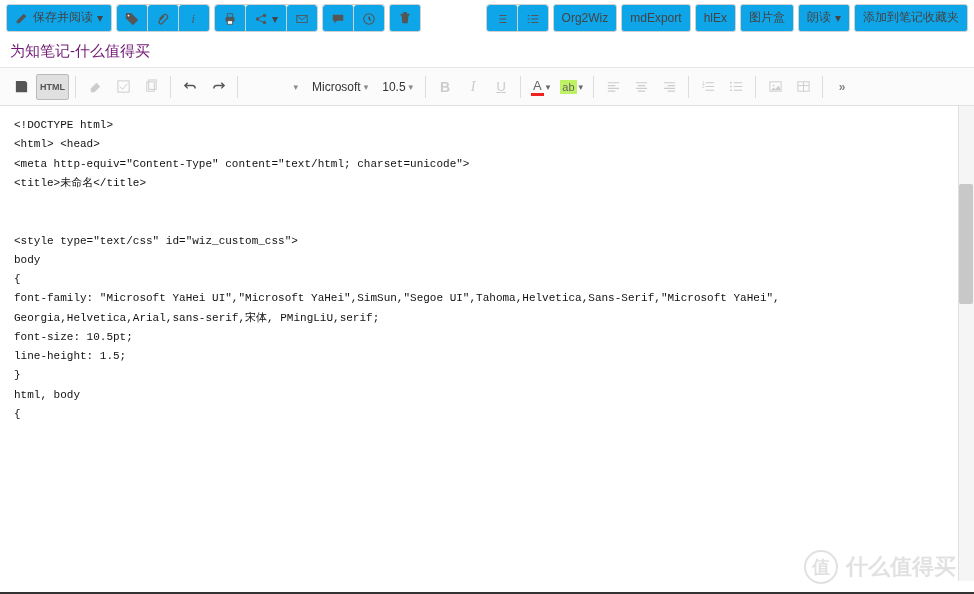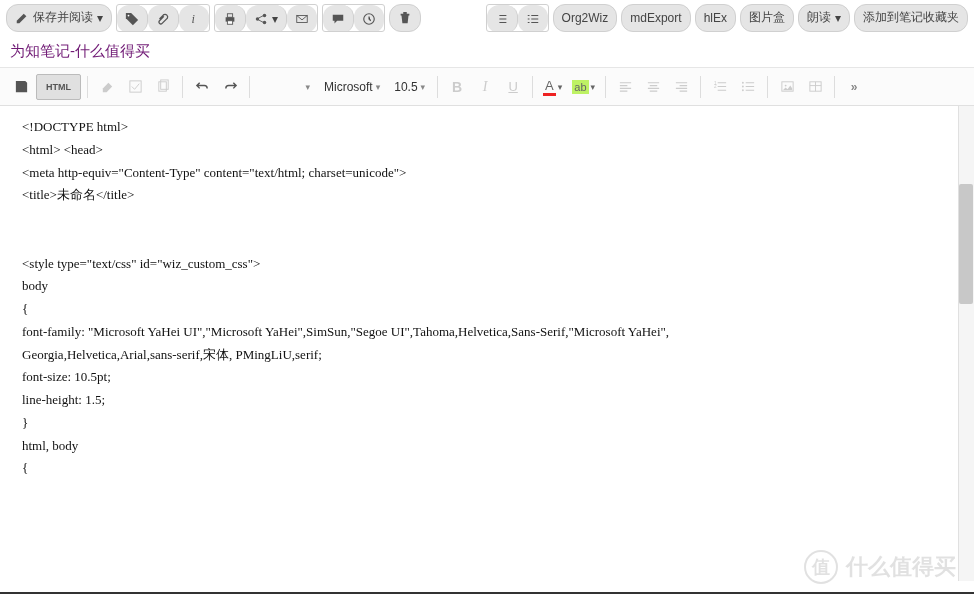--- a/index.html
+++ b/index.html
@@ -1,33 +1,33 @@
 <!DOCTYPE html>
 <html><head>
   <meta charset="utf-8">
   <style>
     *{box-sizing:border-box;margin:0;padding:0}
     body{font-family:"Microsoft YaHei","Segoe UI",Tahoma,sans-serif;font-size:12px;background:#fff;width:974px;height:594px;overflow:hidden;position:relative}
     .top-tb{display:flex;align-items:center;height:36px;padding:3px 6px;gap:4px;border-bottom:1px solid #fff}
     .btn-g{display:flex;border:1px solid #d0d0d0;border-radius:3px;overflow:hidden;height:28px}
     .btn-g .tbtn{border:none;border-right:1px solid #d0d0d0}
     .btn-g .tbtn:last-child{border-right:none}
-    .tbtn{display:flex;align-items:center;justify-content:flex-start;min-width:30px;height:28px;padding:0 8px;background:#e5e5e5;border:1px solid #d0d0d0;border-radius:12px;cursor:pointer;color:#444;font-size:12px;gap:4px}
+    .tbtn{display:flex;align-items:center;justify-content:flex-start;min-width:30px;height:28px;padding:0 8px;background:#0ea5e9;border:1px solid #d0d0d0;border-radius:3px;cursor:pointer;color:#444;font-size:12px;gap:4px}
     .tbtn svg{width:14px;height:14px}
     .sp{flex:1}
     .title-row{padding:6px 10px;font-size:15px;color:#701a75;border-bottom:1px solid #e6e6e6}
     .ed-tb{display:flex;align-items:center;height:38px;padding:4px 8px;gap:2px;background:#fbfbfb;border-bottom:1px solid #e0e0e0}
     .eb{display:flex;align-items:center;justify-content:center;min-width:26px;height:26px;padding:0 4px;cursor:pointer;color:#666;border-radius:2px}
     .eb.act{background:#e0e0e0;border:1px solid #bbb}
     .eb svg{width:15px;height:15px}
     .eb.dis{color:#ccc}
     .sep{width:1px;height:22px;background:#ddd;margin:0 4px}
     .dd{display:flex;align-items:center;height:26px;padding:0 6px;cursor:pointer;font-size:12px;color:#333;gap:3px}
     .dd .car{font-size:9px;color:#888}
-    .content{padding:10px 22px;font-size:13px;line-height:1.75;color:#111;font-family:Liberation Serif, serif;overflow-y:auto;height:475px;position:relative}
+    .content{padding:10px 14px;font-size:11px;line-height:1.75;color:#111;font-family:Liberation Mono, monospace;overflow-y:auto;height:475px;position:relative}
     .scroll-ind{position:absolute;right:0;top:0;width:16px;height:100%;background:#f5f5f5;border-left:1px solid #e0e0e0}
     .scroll-thumb{position:absolute;right:1px;top:78px;width:14px;height:120px;background:#c8c8c8;border-radius:2px}
     .watermark{position:absolute;right:18px;bottom:10px;opacity:.14;font-size:22px;font-weight:bold;color:#333;display:flex;align-items:center;gap:8px;pointer-events:none}
     .wm-c{width:34px;height:34px;border:2.5px solid #333;border-radius:50%;display:flex;align-items:center;justify-content:center;font-size:18px}
     .fc-red{border-bottom:3px solid #e22}
     .fc-yel{background:#bef264;padding:1px 2px}
     .bottom-line{position:absolute;bottom:0;left:0;right:0;height:2px;background:#333}
   </style>
 </head>
 <body>
@@ -125,21 +125,21 @@
 </div>
 
 <div class="title-row">为知笔记-什么值得买</div>
 
 <div class="ed-tb">
   <div class="eb">
       <svg viewBox="0 0 16 16">
         <path fill="#555" d="M2 2h10l2 2v10H2zM4 3h6v3H4zM4 9h8v4H4z"></path>
       </svg>
     </div>
-  <div class="eb act" style="font-size:9px;font-weight:bold;color:#555;padding:0 9px">HTML</div>
+  <div class="eb act" style="font-size:9px;font-weight:bold;color:#555;padding:0 3px">HTML</div>
   <div class="sep"></div>
   <div class="eb dis">
       <svg viewBox="0 0 16 16">
         <path fill="#ccc" d="M3 10l6-6 4 4-6 6H3z"></path>
       </svg>
     </div>
   <div class="eb dis">
       <svg viewBox="0 0 16 16">
         <rect x="2" y="2" width="12" height="12" fill="none" stroke="#ccc"></rect>
         <path stroke="#ccc" fill="none" d="M4 8l3 3 5-6"></path>

